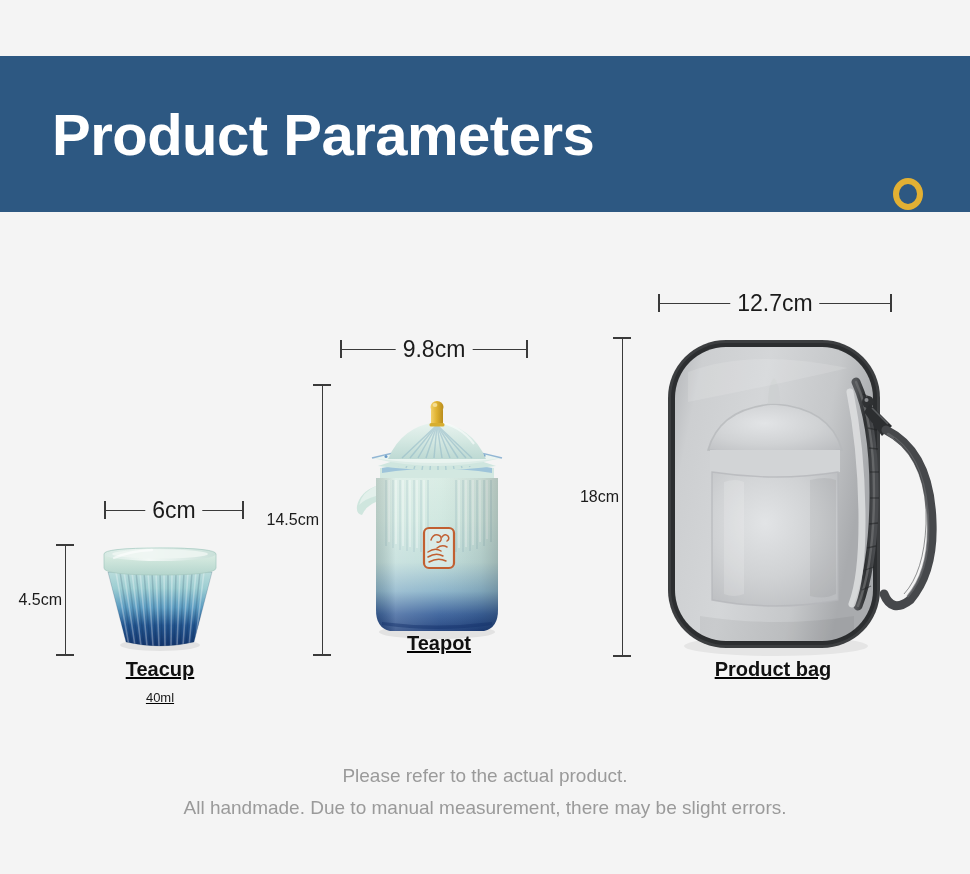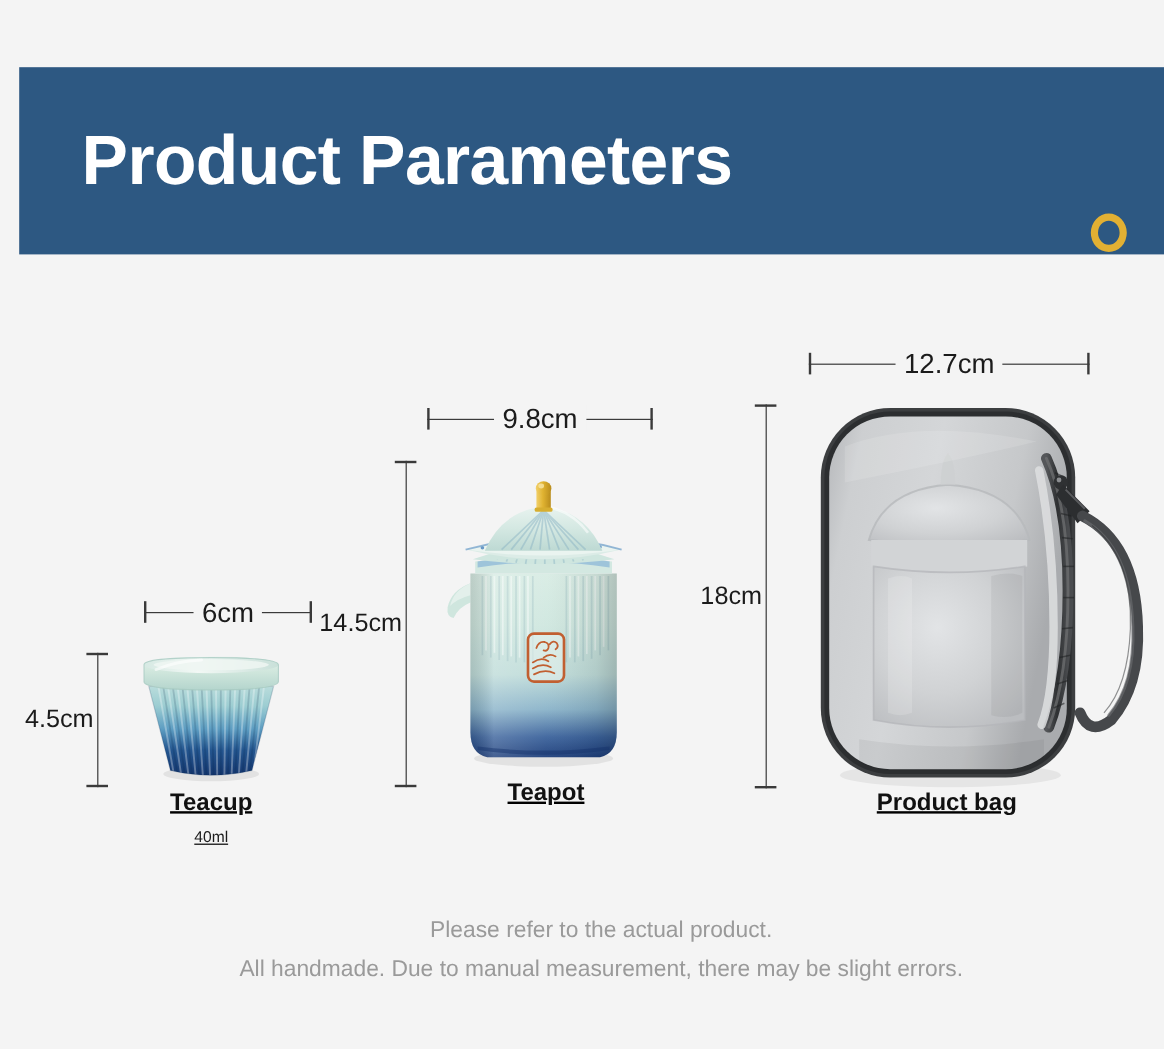--- a/index.html
+++ b/index.html
@@ -11,21 +11,20 @@
     background: #f4f4f4;
     font-family: "Liberation Sans", sans-serif;
     overflow: hidden;
   }
 
   #page {
     position: relative;
     width: 914px;
     height: 874px;
     background: #f4f4f4;
-    margin-left: 16px;
   }
 
   
   #header-banner {
     position: absolute;
     left: 0;
     top: 56px;
     width: 970px;
     height: 156px;
     background: #2d5882;
@@ -120,21 +119,21 @@
     width: 1.4px;
     background: #3a3a3a;
   }
   .dim-v .txt {
     position: absolute;
     top: 50%;
     right: 13px;
     transform: translateY(-50%);
     background: #f4f4f4;
     padding: 4px 2px;
-    font-size: 21px;
+    font-size: 16px;
     line-height: 22px;
     white-space: nowrap;
     color: #1b1b1b;
   }
 
   
   .caption {
     position: absolute;
     text-align: center;
     white-space: nowrap;
@@ -440,21 +439,21 @@
 
           <g>
             <rect x="79" y="26" width="12" height="17" rx="2.5" fill="url(#finialGrad)"></rect>
             <ellipse cx="85" cy="25" rx="6.5" ry="6" fill="url(#finialGrad)"></ellipse>
             <ellipse cx="83" cy="23" rx="2.4" ry="2" fill="#f7e3a0" opacity="0.85"></ellipse>
             <rect x="77.5" y="41" width="15" height="3.5" rx="1.6" fill="#d7ae30"></rect>
           </g>
         </svg>
       </div>
 
-      <div class="caption" style="left:365px; top:435px; width:148px;">
+      <div class="caption" style="left:365px; top:417px; width:148px;">
         <div class="name">Teapot</div>
       </div>
     </div>
 
     <div class="product">
 
       <div class="dim-h" style="left:658px; top:81px; width:234px;">
         <div class="bar"></div>
         <div class="cap left"></div>
         <div class="cap right"></div>

